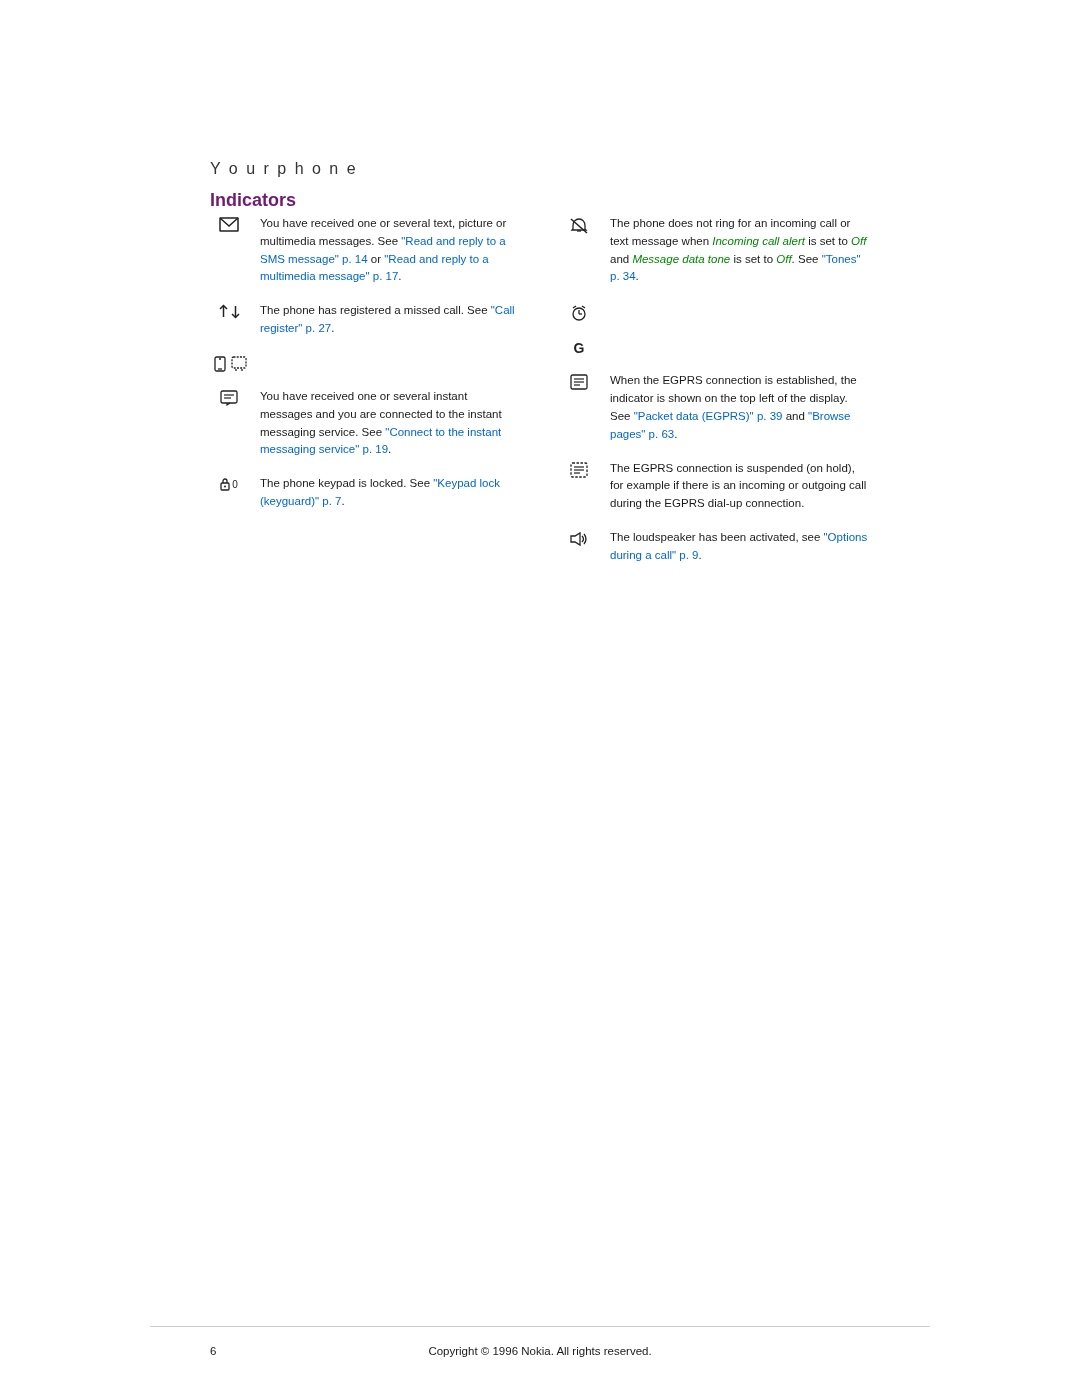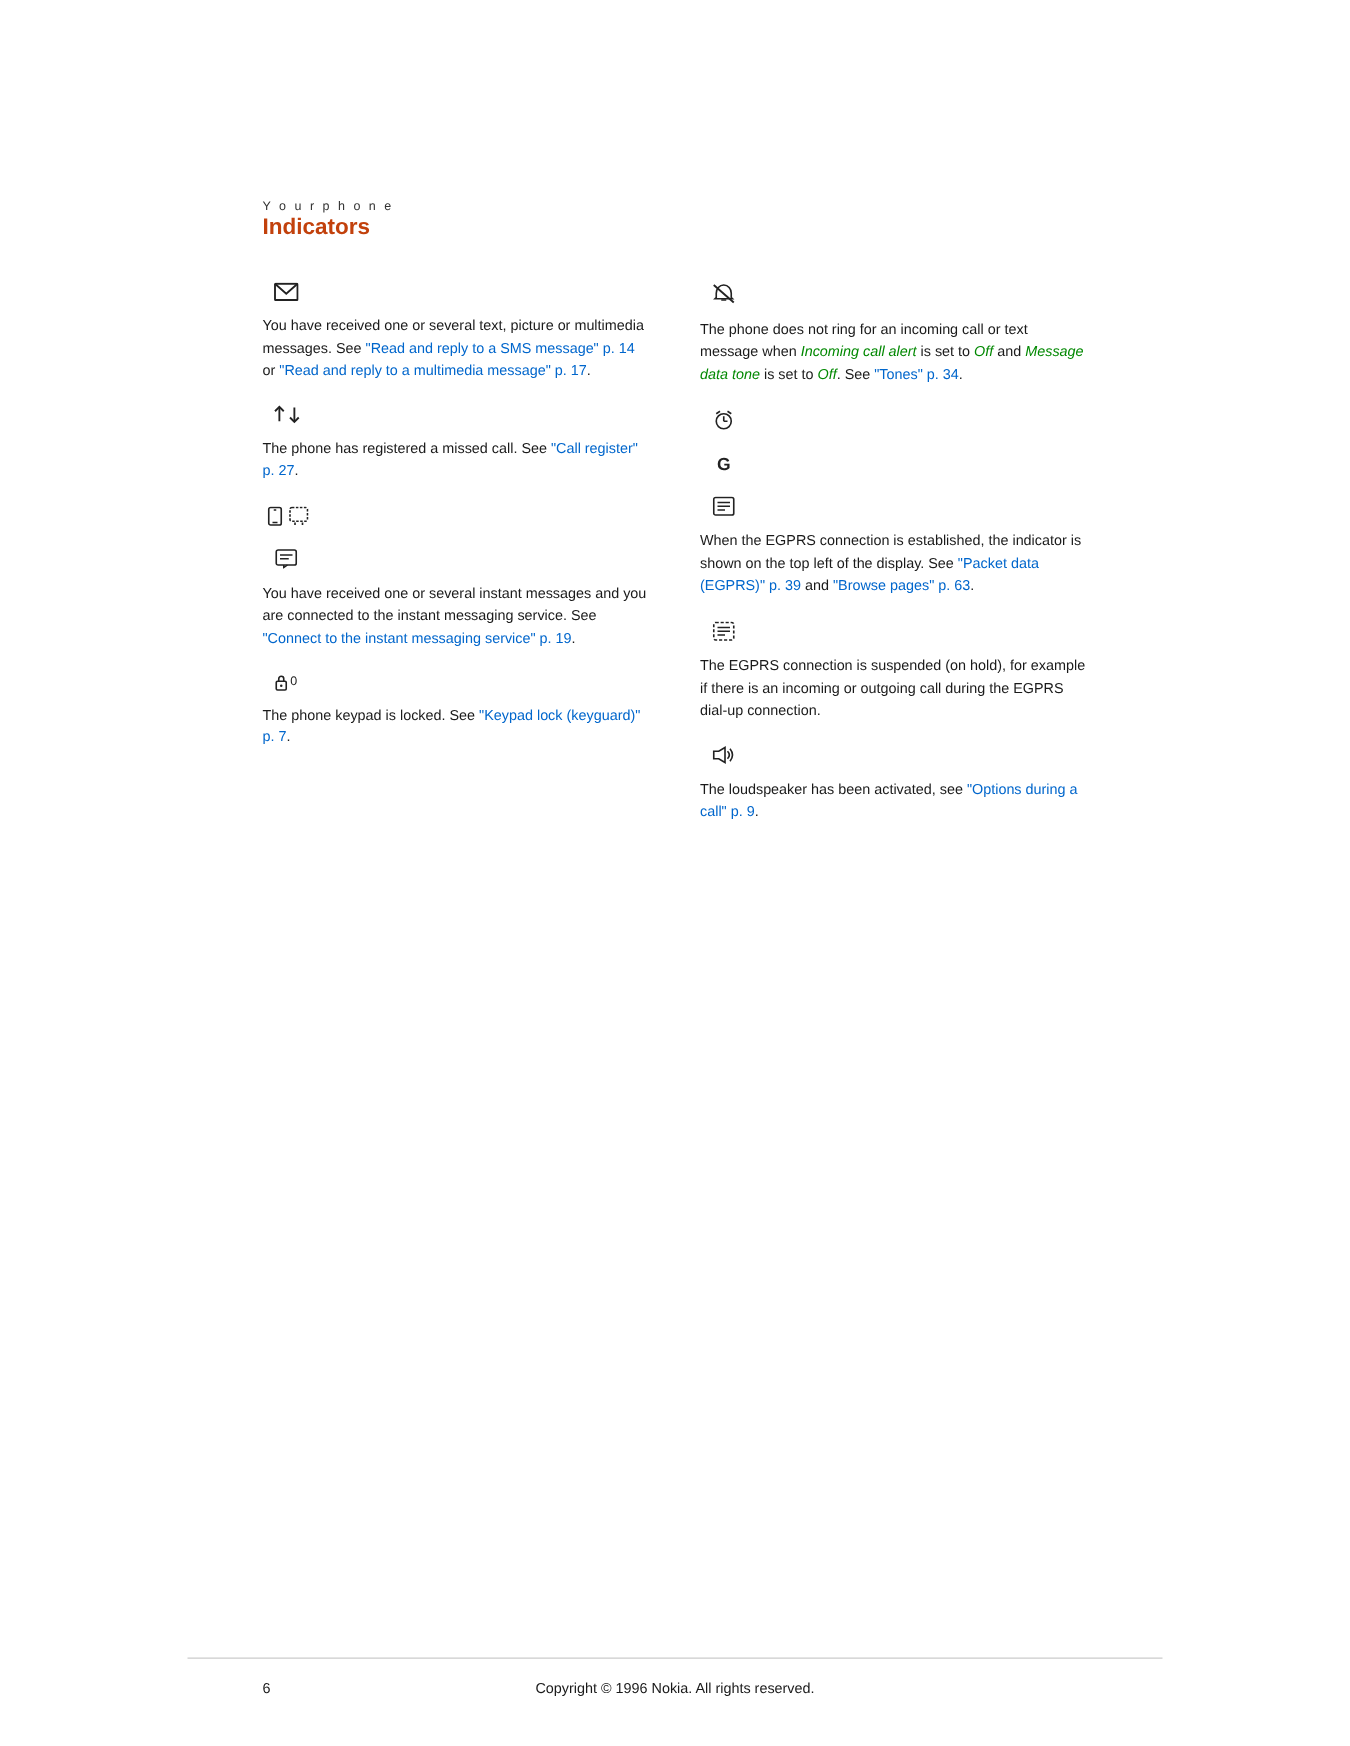--- a/index.html
+++ b/index.html
@@ -14,44 +14,44 @@
       flex-direction: column;
       align-items: center;
     }
     .page {
       width: 780px;
       margin: 0 auto;
       padding: 160px 60px 60px 60px;
       flex: 1;
     }
     .your-phone-label {
-      font-size: 10px;
+      font-size: 16px;
       letter-spacing: 2px;
       color: #333;
+      margin-bottom: 12px;
       font-weight: normal;
     }
     .section-title {
-      color: #c2410c;
+      color: #701a75;
       font-size: 18px;
       font-weight: bold;
-      margin-bottom: 32px;
+      margin-bottom: 4px;
     }
     .two-col {
       display: flex;
       gap: 40px;
     }
     .col {
       flex: 1;
     }
     .indicator-item {
       display: flex;
       align-items: flex-start;
       margin-bottom: 16px;
       gap: 12px;
-      flex-direction: column;
     }
     .icon-cell {
       min-width: 38px;
       display: flex;
       align-items: flex-start;
       justify-content: center;
       padding-top: 2px;
       font-size: 14px;
     }
     .text-cell {

